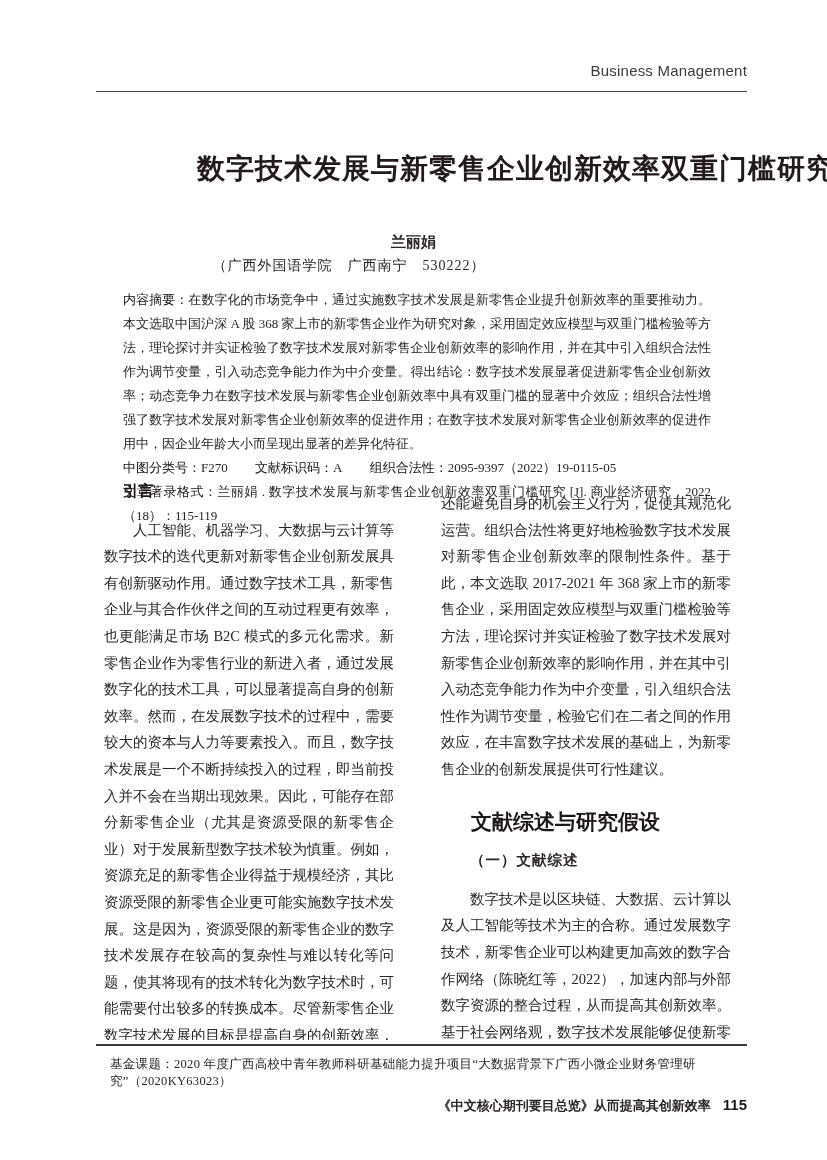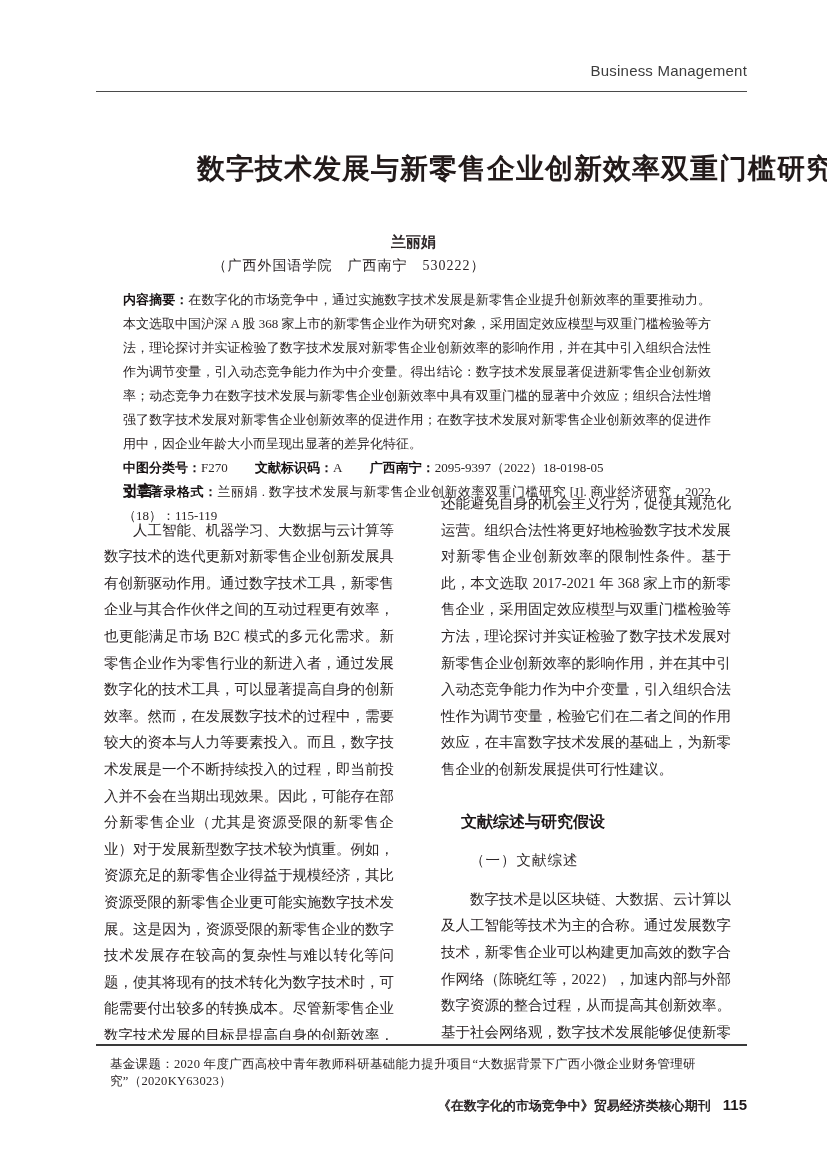--- a/index.html
+++ b/index.html
@@ -39,43 +39,43 @@
     text-align:center;font-size:14px;color:#2b2526;letter-spacing:1px;
   }
   
   .meta-block{
     position:absolute;top:288px;left:123px;width:588px;
     font-size:13px;line-height:24px;text-align:justify;
   }
   .meta-block p{margin:0;}
   .meta-block b{
     font-family:"Liberation Sans","DejaVu Sans",sans-serif;
-    font-weight:bold;color:#181314;
+    font-weight:normal;color:#181314;
   }
   .pubinfo .pair{display:inline-block;}
   .pubinfo .pair + .pair{margin-left:24px;}
   
   .columns{
     position:absolute;top:478px;left:92px;width:651px;height:562px;
     display:flex;column-gap:23px;overflow:hidden;
   }
   .col{width:317px;font-size:14.5px;line-height:26.6px;text-align:justify;color:#2b2526;}
   .col p{margin:12px;}
   .col p.indent{text-indent:2em;}
   .sec-h{
     font-family:"Liberation Sans","DejaVu Sans",sans-serif;
     font-weight:bold;font-size:15.5px;color:#1d1718;
     margin:0 0 2px 0;padding-left:2em;
   }
   .sec-h2{
     font-family:"Liberation Sans","DejaVu Sans",sans-serif;
-    font-weight:bold;font-size:16px;color:#1d1718;
+    font-weight:bold;font-size:21px;color:#1d1718;
     margin:26px 0 0 0;padding-left:2em;
   }
-  .kai{letter-spacing:1px;}
+  .kai{letter-spacing:1px;font-weight:bold;}
   
   .footnote-area{position:absolute;top:1044px;left:96px;width:651px;}
   .footnote-rule{border-top:2px solid #3a3a3a;width:651px;height:0;}
   .footnote{
     margin:10px 0 0 0;padding-left:14px;
     font-size:12.5px;color:#2b2526;letter-spacing:0.3px;
   }
   
   .page-footer{
     position:absolute;top:1096px;left:96px;width:651px;
@@ -97,21 +97,21 @@
   <h1 class="article-title">数字技术发展与新零售企业创新效率双重门槛研究</h1>
 
   <div class="author">兰丽娟</div>
   <div class="affiliation">（广西外国语学院　广西南宁　530222）</div>
 
   <div class="meta-block">
     <p class="abstract"><b>内容摘要：</b><span>在数字化的市场竞争中，通过实施数字技术发展是新零售企业提升创新效率的重要推动力。本文选取中国沪深 A 股 368 家上市的新零售企业作为研究对象，采用固定效应模型与双重门槛检验等方法，理论探讨并实证检验了数字技术发展对新零售企业创新效率的影响作用，并在其中引入组织合法性作为调节变量，引入动态竞争能力作为中介变量。得出结论：数字技术发展显著促进新零售企业创新效率；动态竞争力在数字技术发展与新零售企业创新效率中具有双重门槛的显著中介效应；组织合法性增强了数字技术发展对新零售企业创新效率的促进作用；在数字技术发展对新零售企业创新效率的促进作用中，因企业年龄大小而呈现出显著的差异化特征。</span></p>
     <p class="pubinfo">
       <span class="pair"><b>中图分类号：</b><span>F270</span></span>
       <span class="pair"><b>文献标识码：</b><span>A</span></span>
-      <span class="pair"><b>广西南宁：</b><span>2095-9397（2022）18-0198-05</span></span>
+      <span class="pair"><b>组织合法性：</b><span>2095-9397（2022）19-0115-05</span></span>
     </p>
     <p class="citation"><b>文章著录格式：</b><span>兰丽娟 . 数字技术发展与新零售企业创新效率双重门槛研究 [J]. 商业经济研究，2022（18）：115-119</span></p>
   </div>
 
   <div class="columns">
     <div class="col">
       <h2 class="sec-h">引言</h2>
       <p class="indent">人工智能、机器学习、大数据与云计算等数字技术的迭代更新对新零售企业创新发展具有创新驱动作用。通过数字技术工具，新零售企业与其合作伙伴之间的互动过程更有效率，也更能满足市场 B2C 模式的多元化需求。新零售企业作为零售行业的新进入者，通过发展数字化的技术工具，可以显著提高自身的创新效率。然而，在发展数字技术的过程中，需要较大的资本与人力等要素投入。而且，数字技术发展是一个不断持续投入的过程，即当前投入并不会在当期出现效果。因此，可能存在部分新零售企业（尤其是资源受限的新零售企业）对于发展新型数字技术较为慎重。例如，资源充足的新零售企业得益于规模经济，其比资源受限的新零售企业更可能实施数字技术发展。这是因为，资源受限的新零售企业的数字技术发展存在较高的复杂性与难以转化等问题，使其将现有的技术转化为数字技术时，可能需要付出较多的转换成本。尽管新零售企业数字技术发展的目标是提高自身的创新效率，以便更好地服务市场，但现有研究较多关注数字技术与企业创新之间的单维关系，并没有充分认识到二者之间的转化路径存在诸多条件与限制。竞争能力理论指出，市场的激烈环境促使市场参与者必须具有独特且不可替代的竞争能力，才有可能在市场中创新发展。由此，本文认为动态竞争能力在数字技术发展与新零售企业创新效率之间具有可转化路径。此外，新零售企业的创新活动必须符合国家与市场的制度与规范，这样一方面可以获得政策性支持与扶助，另一方面</p>
     </div>
     <div class="col">
@@ -121,16 +121,16 @@
       <p class="indent">数字技术是以区块链、大数据、云计算以及人工智能等技术为主的合称。通过发展数字技术，新零售企业可以构建更加高效的数字合作网络（陈晓红等，2022），加速内部与外部数字资源的整合过程，从而提高其创新效率。基于社会网络观，数字技术发展能够促使新零售企业从数字网络中获取结构化信息（刘婧玲和陈艳莹，2022），实现数字技术的不断升级（胡优玄，2022），促进其创新发展。竞争优势理论指出，通过让新零售企业保持竞争性思维，可以有效提高其应对动态市场变化的能力（黎伟等，2021）。然而，新零售企业的创新活动受到制度与规范（合法性）的约束。因此，组织合法性已成为新零售企业创新发展的限制性条件。梳理相关文献发现，现有研究对组织合法性进行了区分，分为市场合法性以及技术合法性。其中，市场合法性是指新零售企业通过发展数字技术，推出符合</p>
     </div>
   </div>
 
   <div class="footnote-area">
     <div class="footnote-rule"></div>
     <p class="footnote">基金课题：2020 年度广西高校中青年教师科研基础能力提升项目“大数据背景下广西小微企业财务管理研究”（2020KY63023）</p>
   </div>
 
   <div class="page-footer">
-    <span class="journal-note">《在数字化的市场竞争中》贸易经济类核心期刊</span><span class="page-number">115</span>
+    <span class="journal-note">《中文核心期刊要目总览》从而提高其创新效率</span><span class="page-number">115</span>
   </div>
 
 </div>
 
 </body></html>

